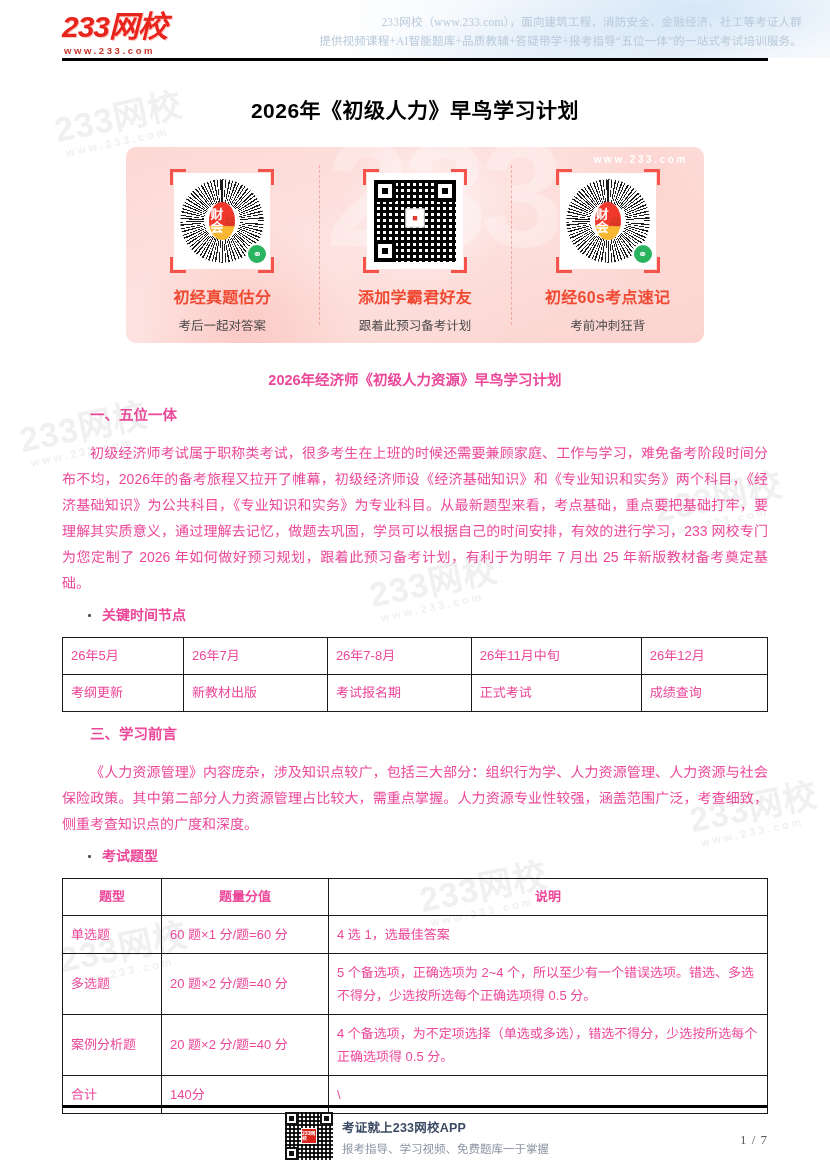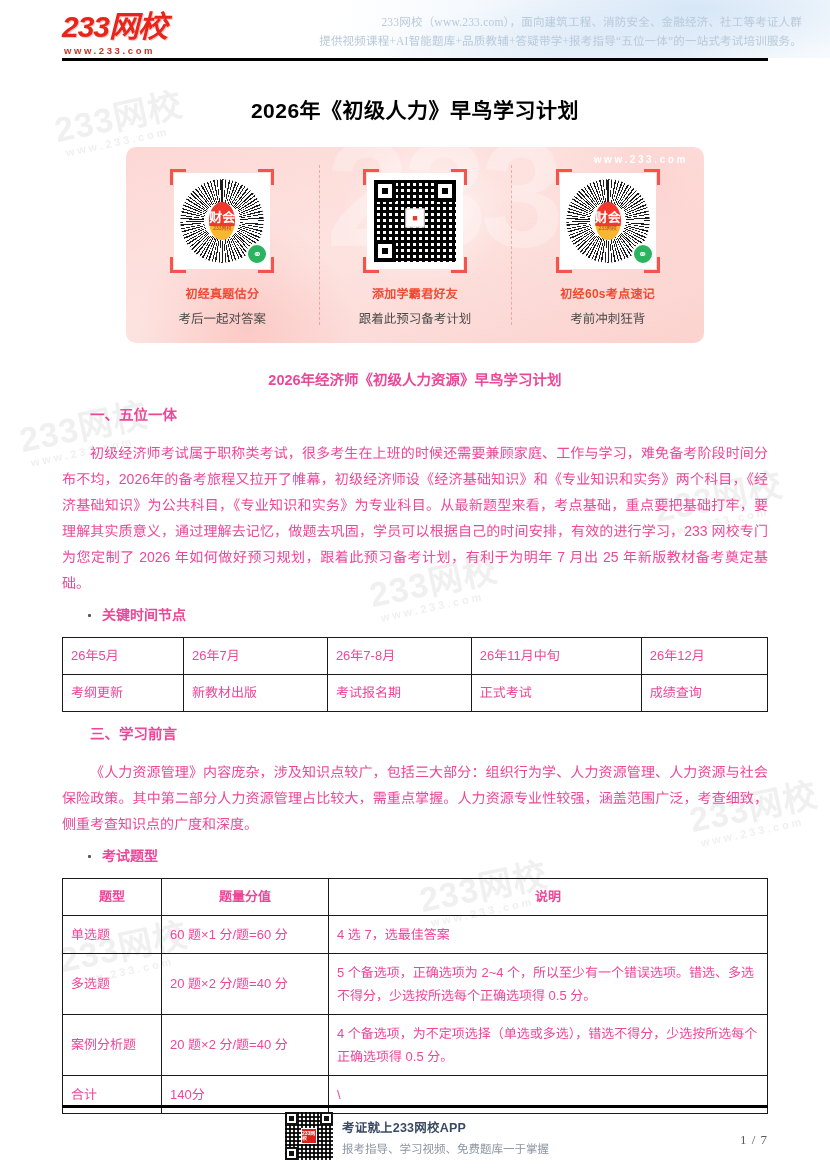--- a/index.html
+++ b/index.html
@@ -194,21 +194,21 @@
   }
   .qr-center {
     position: absolute;
     left: 50%; top: 50%;
     transform: translate(-50%, -50%);
     width: 26px; height: 38px;
     border-radius: 50%;
     background: linear-gradient(180deg, #f0392c 0 62%, #f7b733 62% 100%);
     color: #fff;
     display: flex;
-    flex-direction: column;
+    flex-direction: row;
     align-items: center;
     justify-content: center;
     line-height: 1;
   }
   .qr-center b { font-size: 13px; letter-spacing: 0; }
   .qr-center s { font-size: 5px; text-decoration: none; margin-top: 2px; color:#b9381f; }
   .qr-dot-green {
     position: absolute;
     right: 2px; bottom: 4px;
     width: 18px; height: 18px;
@@ -251,21 +251,21 @@
     transform: translate(-50%,-50%);
     width: 17px; height: 17px;
     background: #fff;
     border: 1px solid #ddd;
     display: flex; align-items: center; justify-content: center;
     font-size: 9px;
     color: #e23b2e;
   }
   .qr-title {
     margin-top: 15px;
-    font-size: 12px;
+    font-size: 16px;
     font-weight: 700;
     color: #f04a33;
     letter-spacing: .3px;
   }
   .qr-desc {
     margin-top: 7px;
     font-size: 12.5px;
     color: #4a4a4a;
   }
 
@@ -560,21 +560,21 @@
     <table class="tbl t2">
       <tbody>
           <tr>
         <th class="c0">题型</th>
         <th class="c1">题量分值</th>
         <th class="c2">说明</th>
       </tr>
       <tr>
         <td class="c0">单选题</td>
         <td class="c1">60 题×1 分/题=60 分</td>
-        <td class="c2">4 选 7，选最佳答案</td>
+        <td class="c2">4 选 1，选最佳答案</td>
       </tr>
       <tr>
         <td class="c0">多选题</td>
         <td class="c1">20 题×2 分/题=40 分</td>
         <td class="c2">5 个备选项，正确选项为 2~4 个，所以至少有一个错误选项。错选、多选不得分，少选按所选每个正确选项得 0.5 分。</td>
       </tr>
       <tr>
         <td class="c0">案例分析题</td>
         <td class="c1">20 题×2 分/题=40 分</td>
         <td class="c2">4 个备选项，为不定项选择（单选或多选），错选不得分，少选按所选每个正确选项得 0.5 分。</td>

